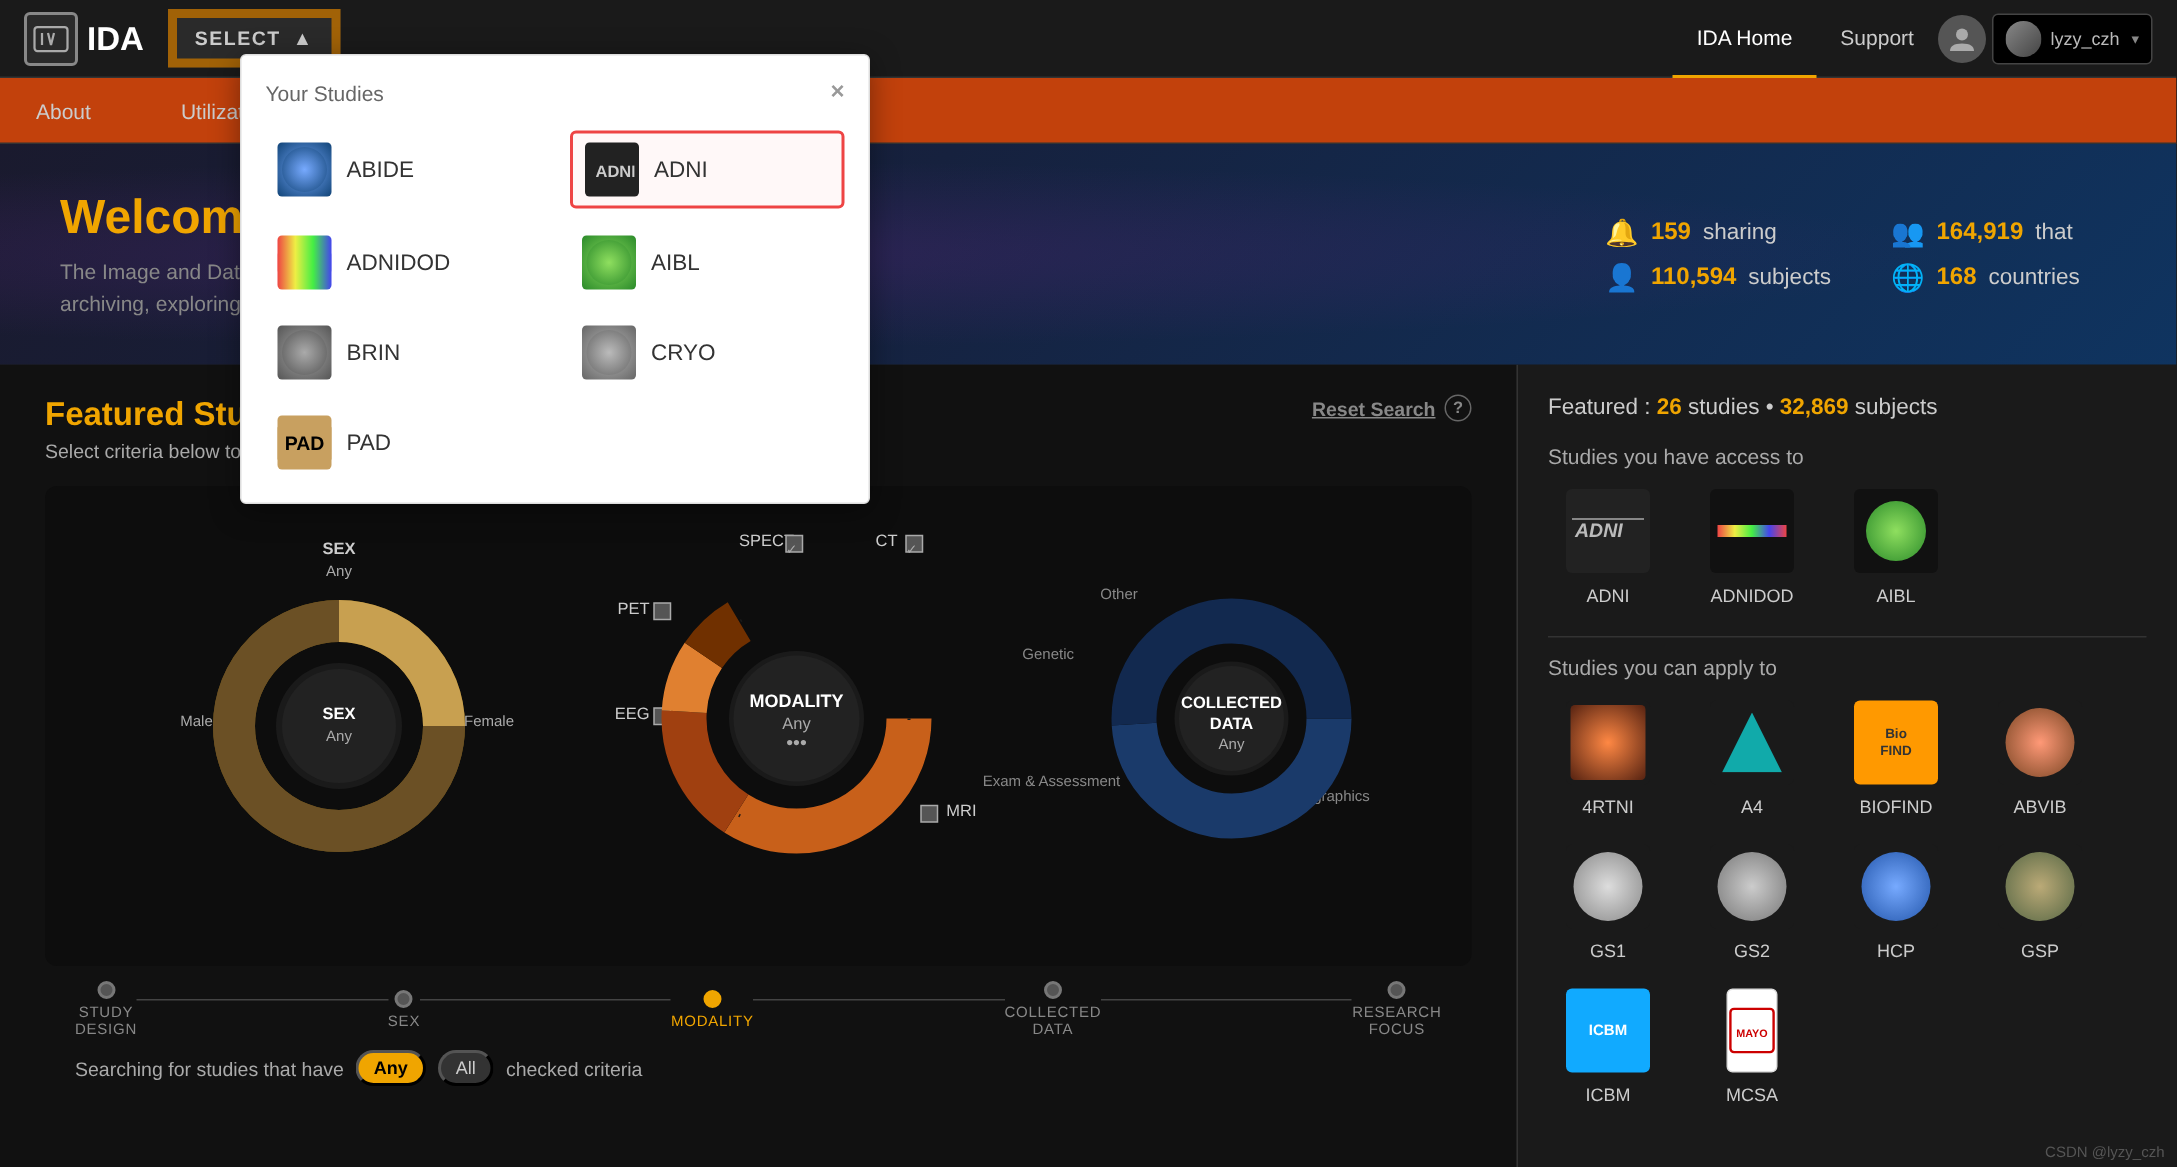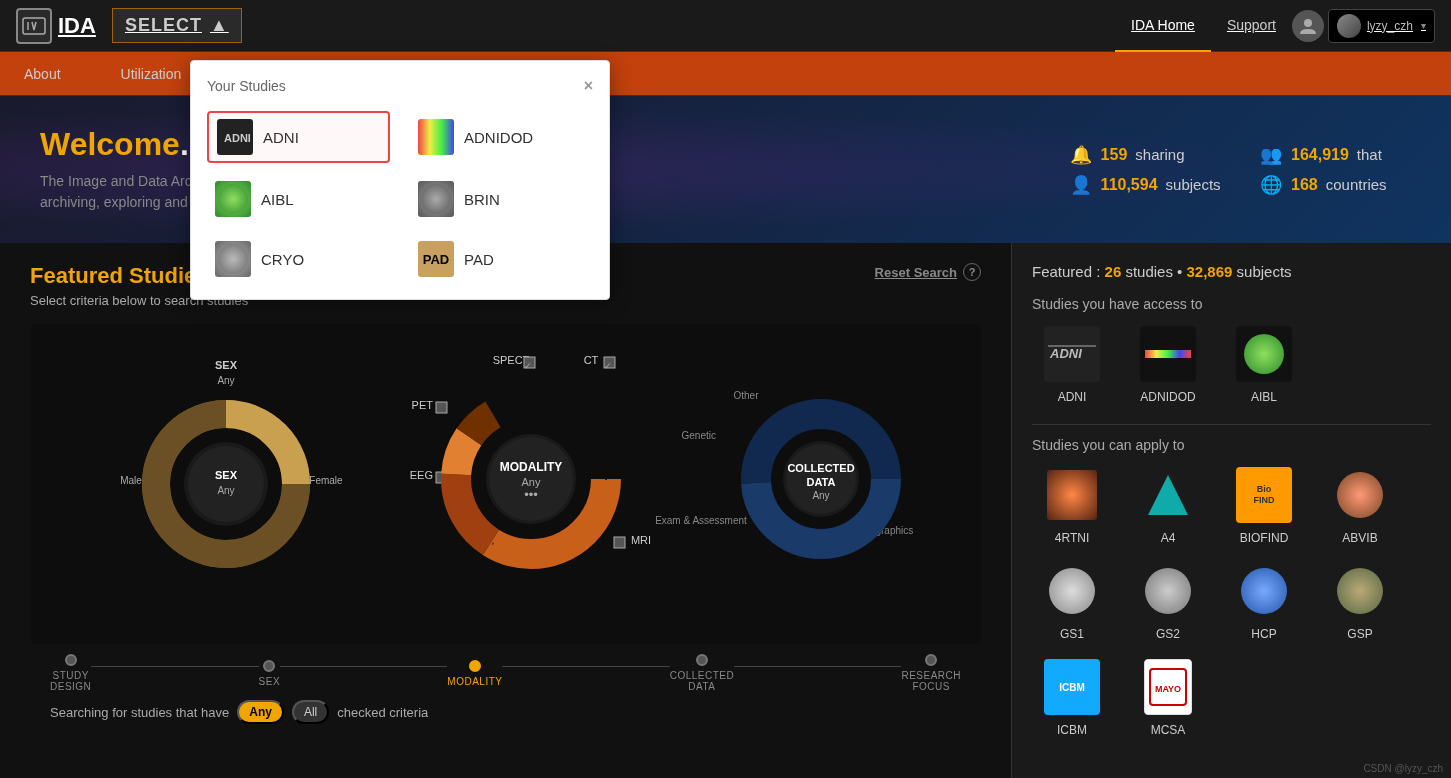--- a/index.html
+++ b/index.html
@@ -17,21 +17,20 @@
     .top-nav {
       background: #1a1a1a;
       height: 52px;
       display: flex;
       align-items: center;
       justify-content: space-between;
       padding: 0 16px;
       border-bottom: 1px solid #333;
       position: relative;
       z-index: 100;
-      text-decoration: underline;
     }
     .nav-left {
       display: flex;
       align-items: center;
       gap: 16px;
     }
     .logo {
       display: flex;
       align-items: center;
       gap: 6px;
@@ -49,25 +48,25 @@
     .logo-text {
       font-size: 22px;
       font-weight: bold;
       color: #fff;
     }
     .select-dropdown {
       display: flex;
       align-items: center;
       gap: 8px;
       background: #2a2a2a;
-      border: 1px solid #a16207;
+      border: 6px solid #a16207;
       padding: 6px 12px;
       cursor: pointer;
       color: #ccc;
-      font-size: 18px;
+      font-size: 13px;
       font-weight: bold;
       letter-spacing: 1px;
     }
     .nav-link {
       padding: 6px 16px;
       color: #ccc;
       font-size: 14px;
       cursor: pointer;
       height: 52px;
       display: flex;
@@ -314,30 +313,29 @@
     }
 
     
     .right-panel::-webkit-scrollbar { width: 6px; }
     .right-panel::-webkit-scrollbar-track { background: #111; }
     .right-panel::-webkit-scrollbar-thumb { background: #555; border-radius: 3px; }
 
     
     .dropdown-panel {
       position: absolute;
-      top: 60px;
+      top: 36px;
       left: 160px;
       width: 420px;
       background: #fff;
       border: 1px solid #ddd;
       border-radius: 4px;
       z-index: 999;
       padding: 16px;
       box-shadow: 0 4px 20px rgba(0,0,0,0.4);
-      margin-left: 30px;
     }
     .dropdown-header {
       display: flex;
       justify-content: space-between;
       align-items: center;
       margin-bottom: 16px;
     }
     .dropdown-title {
       font-size: 14px;
       color: #666;
@@ -734,39 +732,47 @@
       <span class="study-name">GSP</span>
     </div>
         <div class="study-item">
       <div class="study-logo" style="background:transparent;padding:0;">
             <div style="width:56px;height:56px;border-radius:4px;background:#1af;display:flex;align-items:center;justify-content:center;font-size:10px;font-weight:bold;color:#fff;">ICBM</div>
           </div>
       <span class="study-name">ICBM</span>
     </div>
         <div class="study-item">
       <div class="study-logo" style="background:transparent;padding:0;">
-            <div style="width:48px;height:56px;border-radius:4px;background:#fff;display:flex;align-items:center;justify-content:center;border:1px solid #ddd;">
+            <div style="width:34px;height:56px;border-radius:4px;background:#fff;display:flex;align-items:center;justify-content:center;border:1px solid #ddd;">
               <svg width="40" height="40" viewBox="0 0 40 40">
                 <rect x="2" y="2" width="36" height="36" rx="3" fill="none" stroke="#c00" stroke-width="2"></rect>
                 <text x="20" y="25" text-anchor="middle" fill="#c00" font-size="9" font-weight="bold">MAYO</text>
               </svg>
             </div>
           </div>
       <span class="study-name">MCSA</span>
     </div>
       </div>
   </div>
 </div>
 
 <div class="dropdown-panel" id="dropdown-panel">
   <div class="dropdown-header">
     <span class="dropdown-title">Your Studies</span>
     <span class="dropdown-close">×</span>
   </div>
   <div class="dropdown-grid" id="dropdown-grid">
+      <div class="dropdown-item">
+      <div class="dropdown-item-logo logo-abide">
+
+        <div style="width:30px;height:30px;border-radius:50%;background:radial-gradient(circle,#7af,#147);"></div>
+
+      </div>
+      <span class="dropdown-item-label">ABIDE</span>
+    </div>
       <div class="dropdown-item selected">
       <div class="dropdown-item-logo logo-adni">
         <svg width="30" height="30" viewBox="0 0 30 30">
             <text x="4" y="20" fill="#ccc" font-size="11" font-weight="bold">ADNI</text>
           </svg>
 
       </div>
       <span class="dropdown-item-label">ADNI</span>
     </div>
       <div class="dropdown-item">

